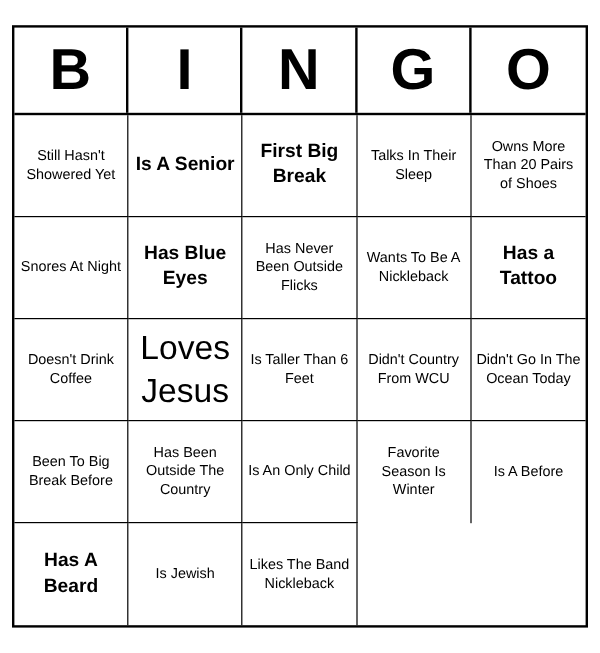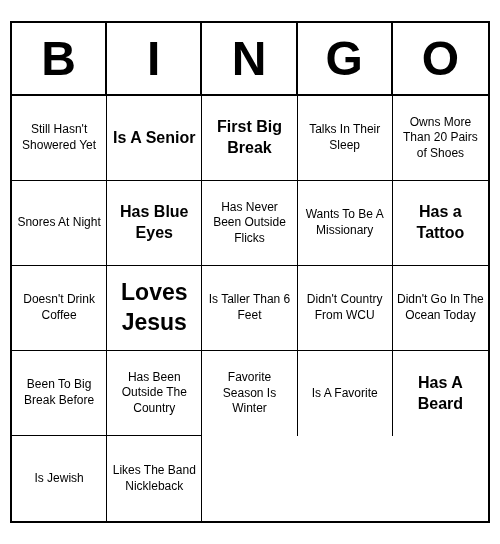--- a/index.html
+++ b/index.html
@@ -52,22 +52,22 @@
       border-right: none;
     }
     .bingo-cell:nth-last-child(-n+5) {
       border-bottom: none;
     }
     .bingo-cell.large-text {
       font-size: 16px;
       font-weight: bold;
     }
     .bingo-cell.xl-text {
-      font-size: 23px;
-      font-weight: bold;
+      font-size: 28px;
+      font-weight: normal;
     }
   </style>
 </head>
 <body>
 
 <div class="bingo-card">
   <div class="bingo-header">
   <div class="bingo-letter">B</div>
       <div class="bingo-letter">I</div>
       <div class="bingo-letter">N</div>
@@ -76,28 +76,29 @@
     </div>
   <div class="bingo-grid">
   <div class="bingo-cell">Still Hasn't Showered Yet</div>
       <div class="bingo-cell large-text">Is A Senior</div>
       <div class="bingo-cell large-text">First Big Break</div>
       <div class="bingo-cell">Talks In Their Sleep</div>
       <div class="bingo-cell">Owns More Than 20 Pairs of Shoes</div>
       <div class="bingo-cell">Snores At Night</div>
       <div class="bingo-cell large-text">Has Blue Eyes</div>
       <div class="bingo-cell">Has Never Been Outside Flicks</div>
-      <div class="bingo-cell">Wants To Be A Missionary</div>
+      <div class="bingo-cell">Wants To Be A Nickleback</div>
       <div class="bingo-cell large-text">Has a Tattoo</div>
       <div class="bingo-cell">Doesn't Drink Coffee</div>
       <div class="bingo-cell xl-text">Loves Jesus</div>
       <div class="bingo-cell">Is Taller Than 6 Feet</div>
       <div class="bingo-cell">Didn't Country From WCU</div>
       <div class="bingo-cell">Didn't Go In The Ocean Today</div>
       <div class="bingo-cell">Been To Big Break Before</div>
       <div class="bingo-cell">Has Been Outside The Country</div>
+      <div class="bingo-cell">Is An Only Child</div>
       <div class="bingo-cell">Favorite Season Is Winter</div>
-      <div class="bingo-cell">Is A Favorite</div>
+      <div class="bingo-cell">Is A Before</div>
       <div class="bingo-cell large-text">Has A Beard</div>
       <div class="bingo-cell">Is Jewish</div>
       <div class="bingo-cell">Likes The Band Nickleback</div>
     </div>
 </div>
 
 </body></html>

